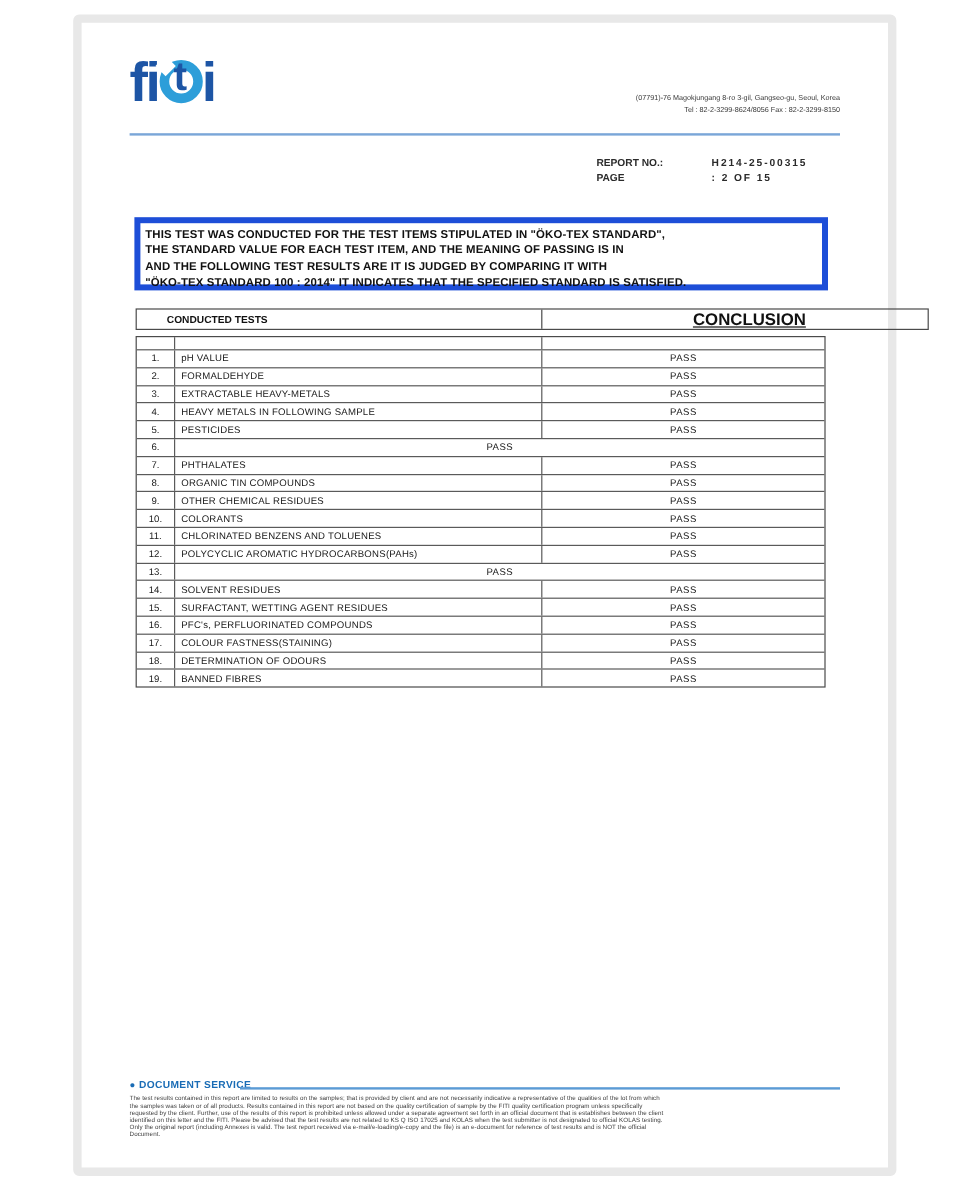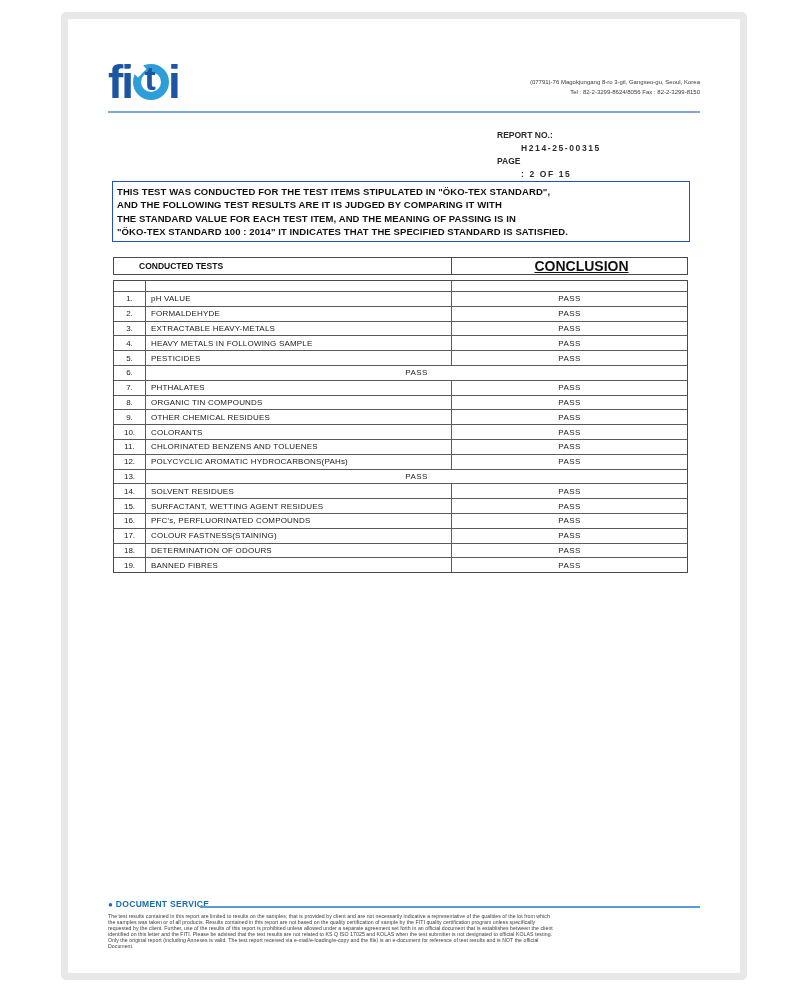--- a/index.html
+++ b/index.html
@@ -5,47 +5,47 @@
   * { margin:0; padding:0; box-sizing:border-box; }
   html,body { width:800px; height:1000px; background:#ffffff; font-family:"Liberation Sans", sans-serif; }
   .stage { position:relative; width:800px; height:1000px; background:#ffffff; overflow:hidden; }
 
   
   .sheet { position:absolute; left:61px; top:12px; width:686px; height:968px;
            background:#ffffff; border:7px solid #e8e8e8; border-radius:5px; }
   .sheet-inner { position:absolute; inset:0; }
 
   
-  .logo { position:absolute; left:40px; top:40px; height:46px; display:flex; align-items:center; }
+  .logo { position:absolute; left:40px; top:26px; height:46px; display:flex; align-items:center; }
   .logo-txt { font-weight:bold; font-size:46px; color:#1d55a5; letter-spacing:-2px; line-height:40px; }
   .logo-ring { position:relative; width:36px; height:36px; border:8px solid #2d9ed9; border-radius:50%;
                margin:0 -1px 0 1px; }
   .logo-ring .tglyph { position:absolute; left:50%; top:50%; transform:translate(-58%,-58%);
                font-weight:bold; font-size:34px; color:#1d55a5; }
   .logo-ring::after { content:""; position:absolute; left:-9px; top:-9px; width:12px; height:12px;
                background:#ffffff; transform:rotate(45deg); }
 
   
   .addr { position:absolute; right:40px; top:58px; text-align:right; font-size:6px; color:#3a3a3a; line-height:10px; }
   .hdr-rule { position:absolute; left:40px; top:92px; width:592px; height:2px; background:#7aa6d8; }
 
   
   .meta { position:absolute; left:429px; top:110px; font-size:8.5px; font-weight:bold; color:#2b2b2b; line-height:13px; }
-  .meta-row { display:flex;flex-direction:column; }
+  .meta-row { display:flex; }
   .meta-label { width:72px; }
   .meta-val { letter-spacing:1.6px;padding-left:24px; }
 
   
   .notice { position:absolute; left:44px; top:162px; width:578px; height:61px;
-            border:1px solid #1d4ed8; padding:3px 4px; }
+            border:5px solid #1d4ed8; padding:3px 4px; }
   .notice-line { font-size:9.5px; font-weight:bold; color:#111; line-height:13.4px;
                  white-space:nowrap; letter-spacing:0.1px; }
 
   
-  .head-table { position:absolute; left:45px; top:238px; width:575px; height:18px;
+  .head-table { position:absolute; left:45px; top:238px; width:661px; height:18px;
                 border:1px solid #4a4a4a; display:flex;gap:24px; }
   .head-cell-left { width:338px; border-right:1px solid #4a4a4a; display:flex; align-items:center;
                     padding-left:25px; font-size:8.5px; font-weight:bold; color:#111; }
   .head-cell-right { flex:1; display:flex; align-items:center; justify-content:center;
                     font-size:14px; font-weight:bold; color:#111;text-decoration:underline; }
 
   .body-table { position:absolute; left:45px; top:261px; width:575px; border:1px solid #4a4a4a; }
   .t-row { display:flex; height:14.8px; border-top:1px solid #5a5a5a; }
   .t-row.spacer { height:10px; border-top:none; }
   .cell-no   { width:32px; border-right:1px solid #5a5a5a; display:flex; align-items:center;
@@ -93,23 +93,23 @@
         <div class="meta-row">
           <span class="meta-label">PAGE</span>
           <span class="meta-val">: 2 OF 15</span>
         </div>
       </div>
 
       <div class="notice">
 
           <div class="notice-line">THIS TEST WAS CONDUCTED FOR THE TEST ITEMS STIPULATED IN "ÖKO-TEX STANDARD",</div>
 
+          <div class="notice-line">THE STANDARD VALUE FOR EACH TEST ITEM, AND THE MEANING OF PASSING IS IN</div>
+
           <div class="notice-line">AND THE FOLLOWING TEST RESULTS ARE IT IS JUDGED BY COMPARING IT WITH</div>
-
-          <div class="notice-line">THE STANDARD VALUE FOR EACH TEST ITEM, AND THE MEANING OF PASSING IS IN</div>
 
           <div class="notice-line">"ÖKO-TEX STANDARD 100 : 2014" IT INDICATES THAT THE SPECIFIED STANDARD IS SATISFIED.</div>
         </div>
 
       <div class="head-table">
         <div class="head-cell-left">CONDUCTED TESTS</div>
         <div class="head-cell-right">CONCLUSION</div>
       </div>
 
       <div class="body-table">

